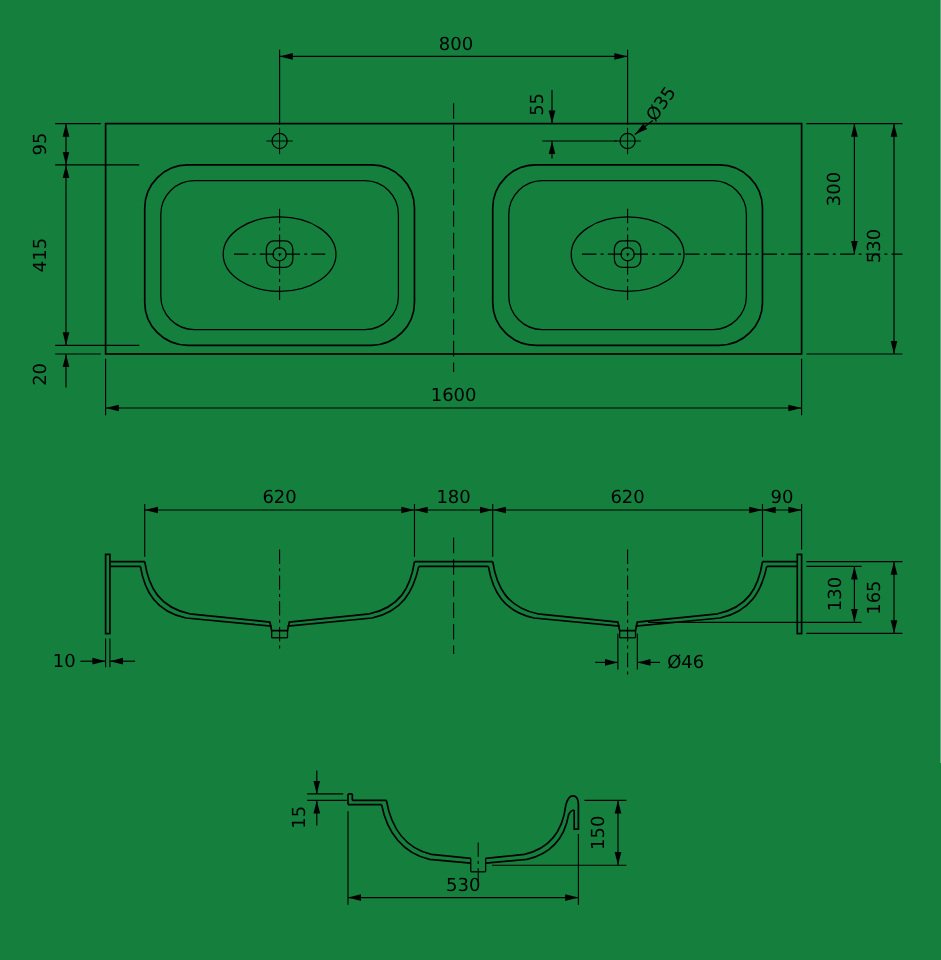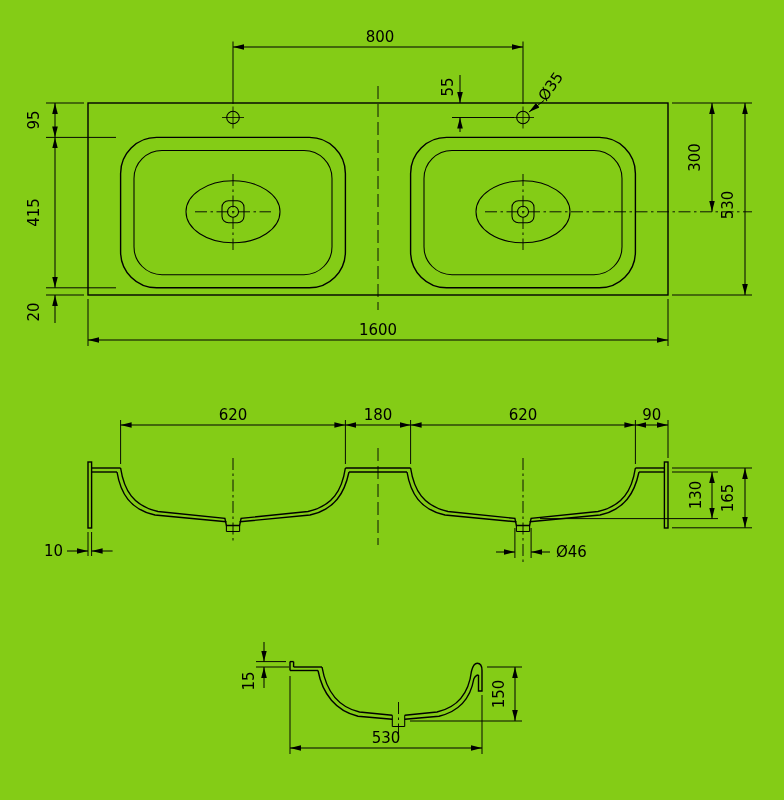--- a/index.html
+++ b/index.html
@@ -1,16 +1,16 @@
 <!DOCTYPE html>
 <html><head>
 <meta charset="utf-8">
 <style>
   html,body{margin:0;padding:0;background:#ffffff;}
-  .canvas{width:784px;height:800px;background:#84cc16;position:relative;overflow:hidden;}
+  .canvas{width:784px;height:800px;background:#15803d;position:relative;overflow:hidden;}
   svg{display:block;}
   .obj{stroke:#000;fill:none;stroke-width:1.4;}
   .thin{stroke:#000;fill:none;stroke-width:1.05;}
   .tick{stroke:#000;fill:none;stroke-width:0.8;}
   .ext{stroke:#000;fill:none;stroke-width:0.95;}
   .dim{stroke:#000;fill:none;stroke-width:1;}
   .cl-dash{stroke:#000;fill:none;stroke-width:0.9;stroke-dasharray:13 5;}
   .cl-cdot{stroke:#000;fill:none;stroke-width:0.9;stroke-dasharray:12 3.5 2.5 3.5;}
   text{font-family:"DejaVu Sans","Liberation Sans",sans-serif;font-size:15px;fill:#000;}
   .arrowhead{fill:#000;stroke:none;}

